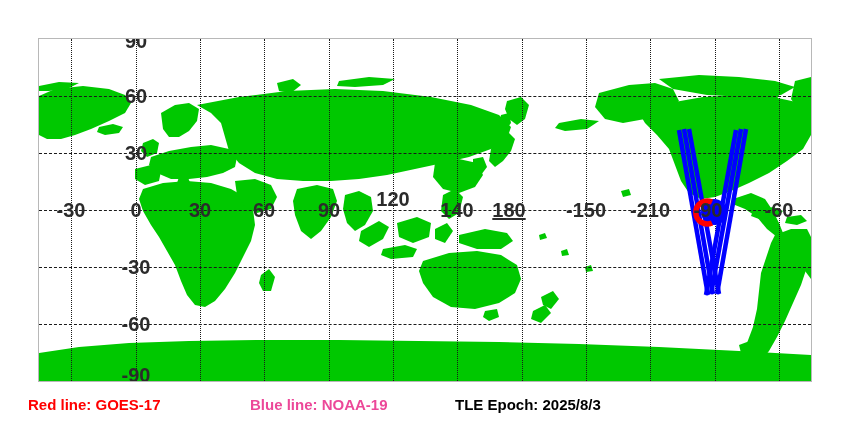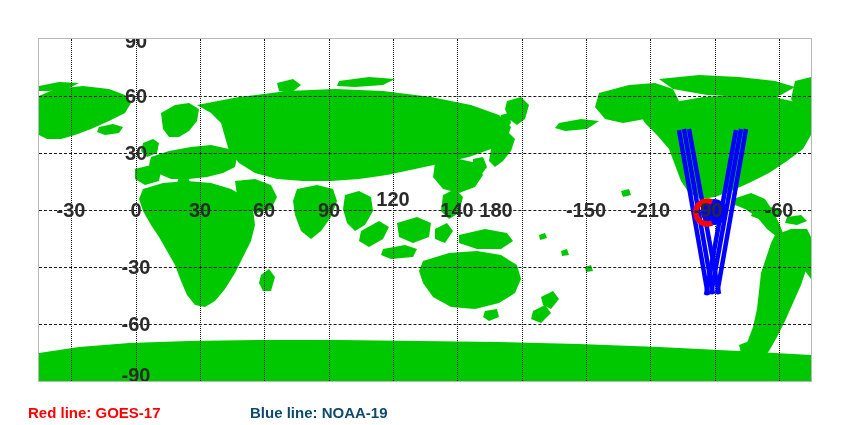--- a/index.html
+++ b/index.html
@@ -87,35 +87,35 @@
     left: 0; top: 0;
     width: 772px;
     height: 342px;
     display: block;
     pointer-events: none;
   }
   
   #legend {
     position: absolute;
     left: 0;
-    top: 400px;
+    top: 392px;
     width: 850px;
     height: 26px;
   }
   .legend-item {
     position: absolute;
     font-family: "Liberation Sans", sans-serif;
     font-size: 15px;
     font-weight: bold;
     white-space: nowrap;
     line-height: 26px;
     top: 0;
   }
   #legend-red   { left: 28px;  color: #ff0000; }
-  #legend-blue  { left: 250px; color: #0c4a6e; }
+  #legend-blue  { left: 250px; color: #ec4899; }
   #legend-epoch { left: 455px; color: #000000; }
 </style>
 </head>
 <body>
 
 <div id="root">
 
   <div id="map-frame">
     <div id="map-inner">
 
@@ -219,34 +219,35 @@
         </g>
       </svg>
 
       <div class="lon-label" style="left:32px;  top:171px;">-30</div>
       <div class="lon-label" style="left:97px;  top:171px;">0</div>
       <div class="lon-label" style="left:161px; top:171px;">30</div>
       <div class="lon-label" style="left:225px; top:171px;">60</div>
       <div class="lon-label" style="left:290px; top:171px;">90</div>
       <div class="lon-label" style="left:354px; top:160px;">120</div>
       <div class="lon-label" style="left:418px; top:171px;">140</div>
-      <div class="lon-label" style="left:457px; top:171px;">180</div>
+      <div class="lon-label" style="left:470px; top:171px;text-decoration:underline;">180</div>
       <div class="lon-label" style="left:547px; top:171px;">-150</div>
       <div class="lon-label" style="left:611px; top:171px;">-210</div>
       <div class="lon-label" style="left:669px; top:171px;">-90</div>
       <div class="lon-label" style="left:740px; top:171px;">-60</div>
 
       <div class="lat-label" style="left:97px; top:2px;">90</div>
       <div class="lat-label" style="left:97px; top:57px;">60</div>
       <div class="lat-label" style="left:97px; top:114px;">30</div>
       <div class="lat-label" style="left:97px; top:228px;">-30</div>
       <div class="lat-label" style="left:97px; top:285px;">-60</div>
       <div class="lat-label" style="left:97px; top:336px;">-90</div>
 
     </div>
   </div>
 
   <div id="legend">
     <div class="legend-item" id="legend-red">Red line: GOES-17</div>
     <div class="legend-item" id="legend-blue">Blue line: NOAA-19</div>
+    <div class="legend-item" id="legend-epoch">TLE Epoch: 2025/8/3</div>
   </div>
 
 </div>
 
 </body></html>

